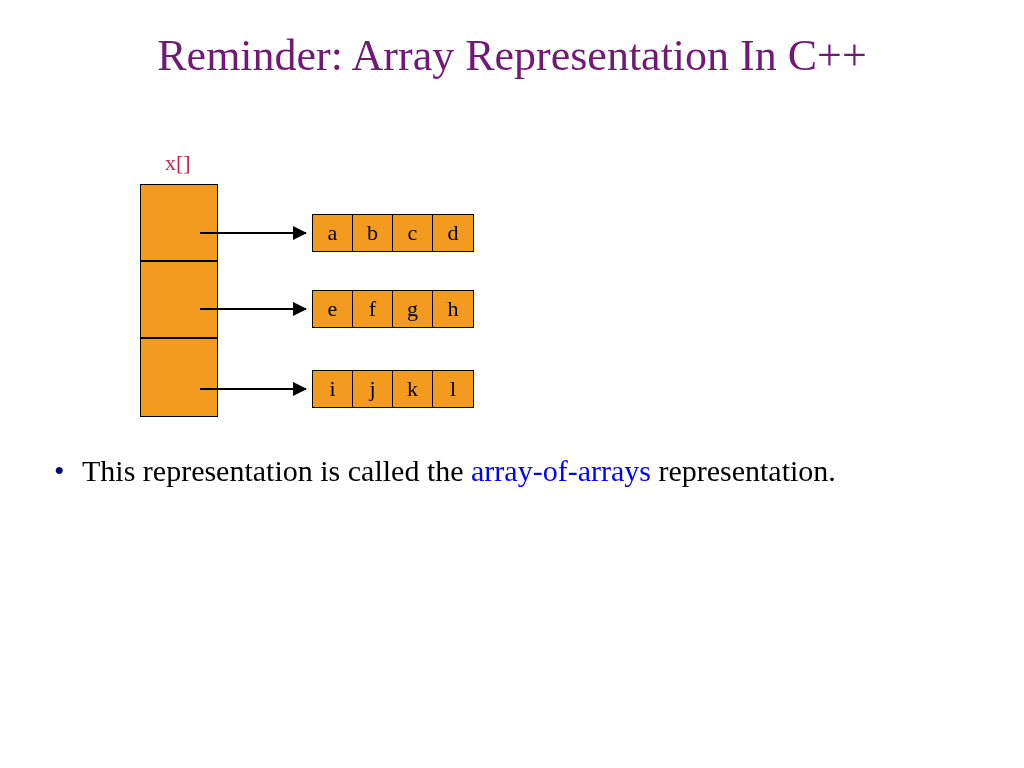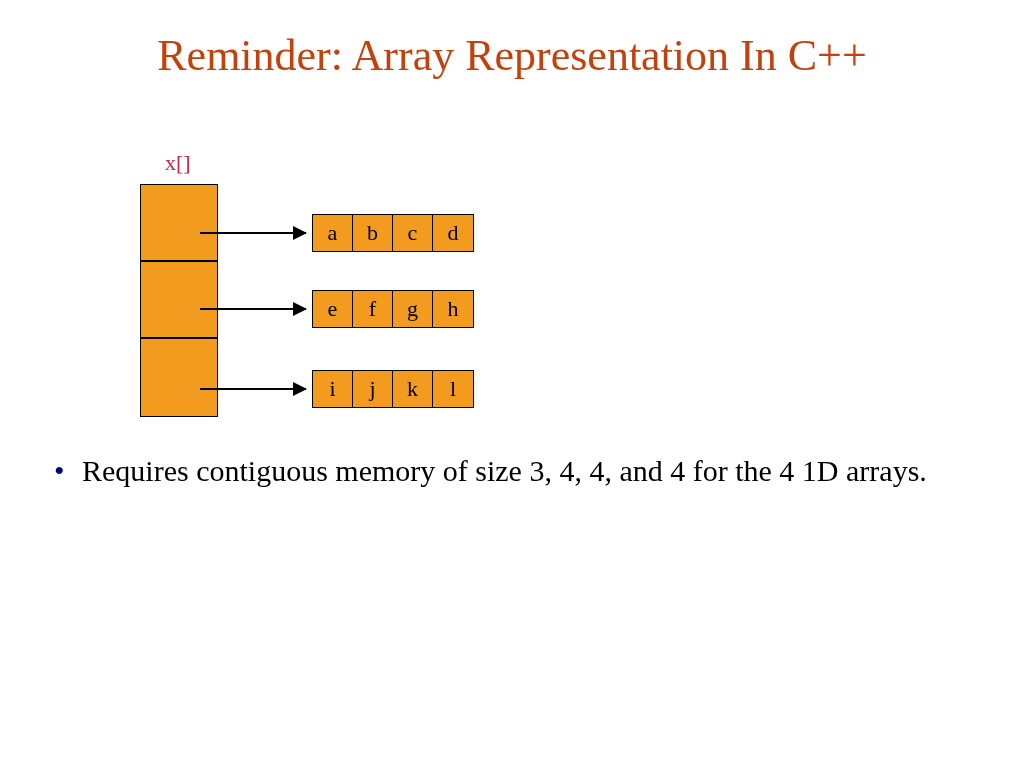--- a/index.html
+++ b/index.html
@@ -5,21 +5,21 @@
   * { box-sizing: border-box; margin: 0; padding: 0; }
   body {
     width: 1024px;
     height: 768px;
     background: #ffffff;
     font-family: "Times New Roman", Times, serif;
     overflow: hidden;
     position: relative;
   }
   .title {
-    color: #c2410c;
+    color: #701a75;
     font-size: 44px;
     text-align: center;
     padding-top: 30px;
     font-weight: normal;
   }
   .diagram {
     position: absolute;
     top: 150px;
     left: 140px;
     width: 400px;
@@ -145,15 +145,15 @@
   <div class="row-array row3">
     <div class="cell">i</div>
     <div class="cell">j</div>
     <div class="cell">k</div>
     <div class="cell">l</div>
   </div>
 </div>
 
 <ul class="bullets">
   <li>
-    <span>Requires contiguous memory of size 3, 4, 4, and 4 for the 4 1D arrays.</span>
+    <span>This representation is called the </span><span class="blue">array-of-arrays</span><span> representation.</span>
   </li>
 </ul>
 
 </body></html>

